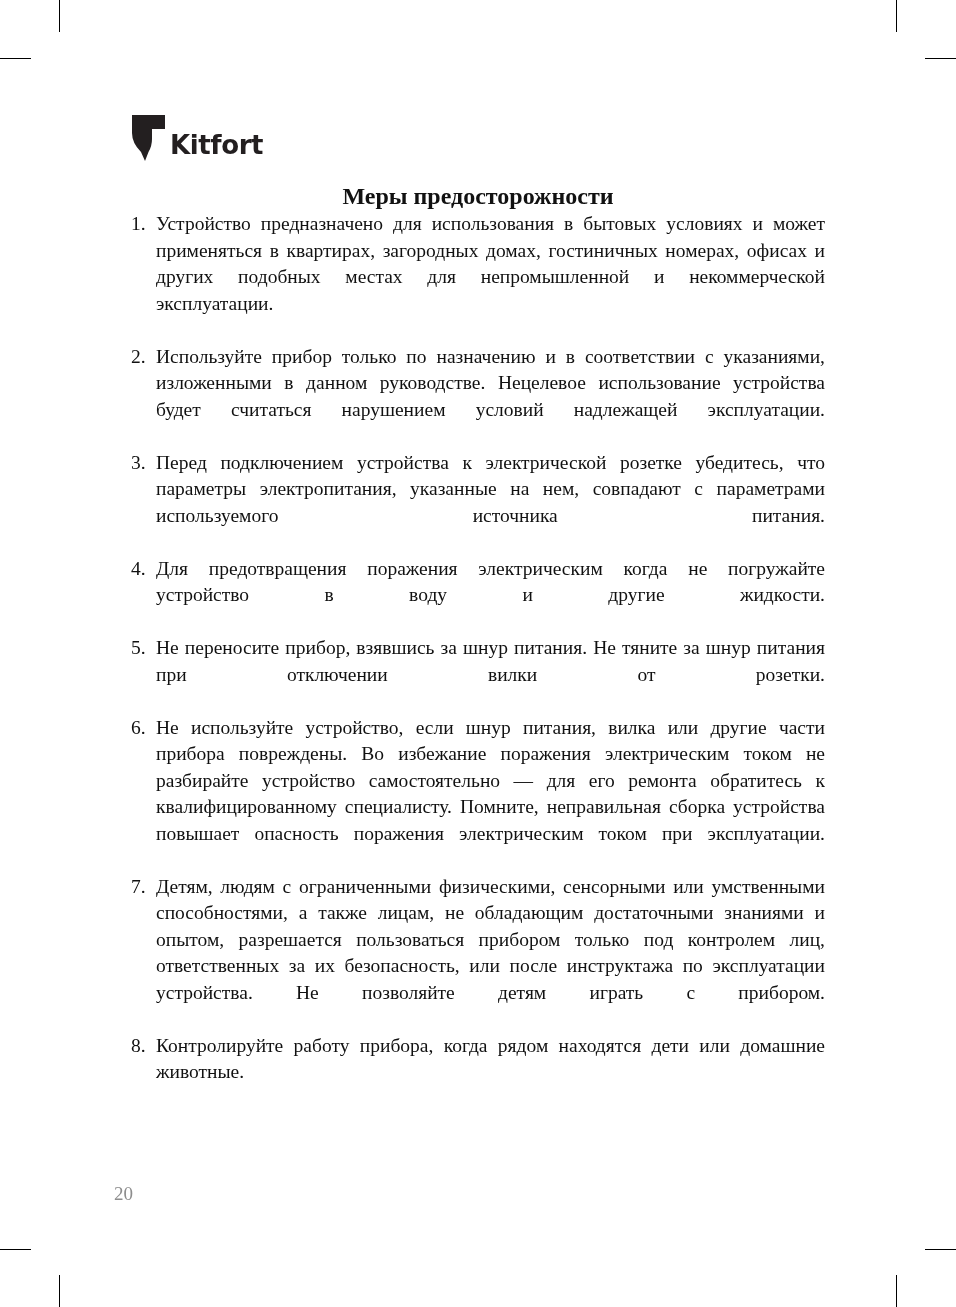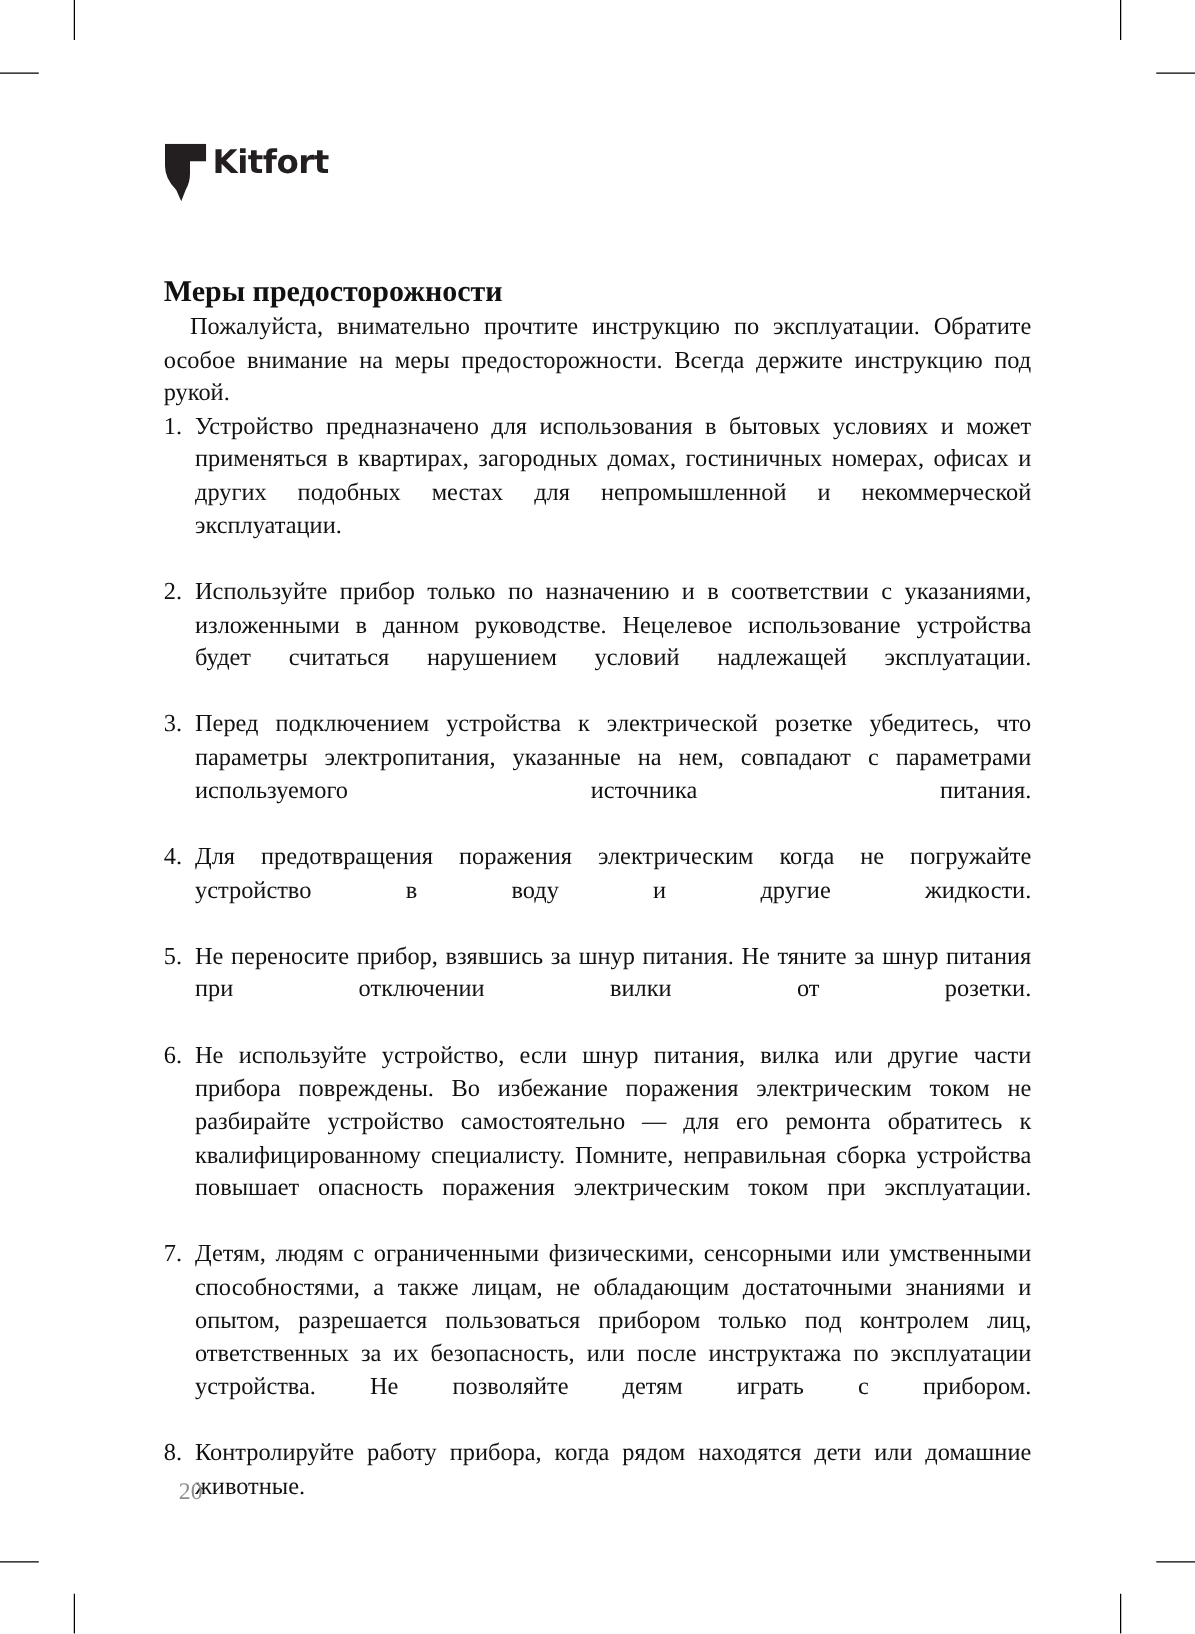--- a/index.html
+++ b/index.html
@@ -58,21 +58,21 @@
     margin-right: 5px;
     flex: 0 0 auto;
   }
   .logo-word {
     font-family: "DejaVu Sans", "Liberation Sans", sans-serif;
     font-weight: 700;
     font-size: 26px;
     letter-spacing: -0.4px;
     color: #231f20;
     line-height: 1;
-    margin-bottom: 18px;
+    margin-bottom: 3px;
   }
 
   
   .sub-head {
     font-size: 19.5px;
     font-weight: 700;
     line-height: 26.5px;
     margin: 0 0 0 21px;
   }
   p.para {
@@ -81,22 +81,22 @@
     margin: 0;
     text-align: justify;
     text-indent: 21px;
     -webkit-hyphens: none;
     hyphens: none;
   }
 
   h2.section-title {
     font-size: 24px;
     font-weight: 700;
-    text-align: left;
-    margin: 58px 0 0 0;
+    text-align: center;
+    margin: 20px 0 0 0;
     line-height: 30px;
   }
 
   .intro {
     margin-top: 38px;
   }
 
   
   ol.rules {
     list-style: none;
@@ -126,21 +126,21 @@
   ol.rules > li > .txt { text-align: justify; }
   ol.rules > li > .txt::after {
     content: "";
     display: inline-block;
     width: 100%;
   }
 
   
   .page-number {
     position: absolute;
-    left: 143px;
+    left: 114px;
     top: 1182px;
     font-size: 19px;
     color: #8d8d8d;
     line-height: 24px;
   }
 </style>
 </head>
 <body>
 
 <div class="page">
@@ -161,21 +161,20 @@
         <path d="M0 0 H33 V14 H20 V24 Q20 31 16.5 37 L13 46 L9 37 Q0 28 0 18 Z" fill="#231f20"></path>
       </svg>
       <span class="logo-word">Kitfort</span>
     </div>
 
     <div>
     </div>
 
     <h2 class="section-title">Меры предосторожности</h2>
 
-    <p class="para intro">Пожалуйста, внимательно прочтите инструкцию по эксплуатации. Обратите особое внимание на меры предосторожности. Всегда держите инструкцию под рукой.</p>
 
     <ol class="rules">
       <li>
         <span class="num">1.</span>
         <span class="txt">Устройство предназначено для использования в бытовых условиях и может применяться в квартирах, загородных домах, гостиничных номерах, офисах и других подобных местах для непромышленной и некоммерческой эксплуатации.</span>
       </li>
       <li>
         <span class="num">2.</span>
         <span class="txt">Используйте прибор только по назначению и в соответствии с указаниями, изложенными в данном руководстве. Нецелевое использование устройства будет считаться нарушением условий надлежащей эксплуатации.</span>
       </li>

